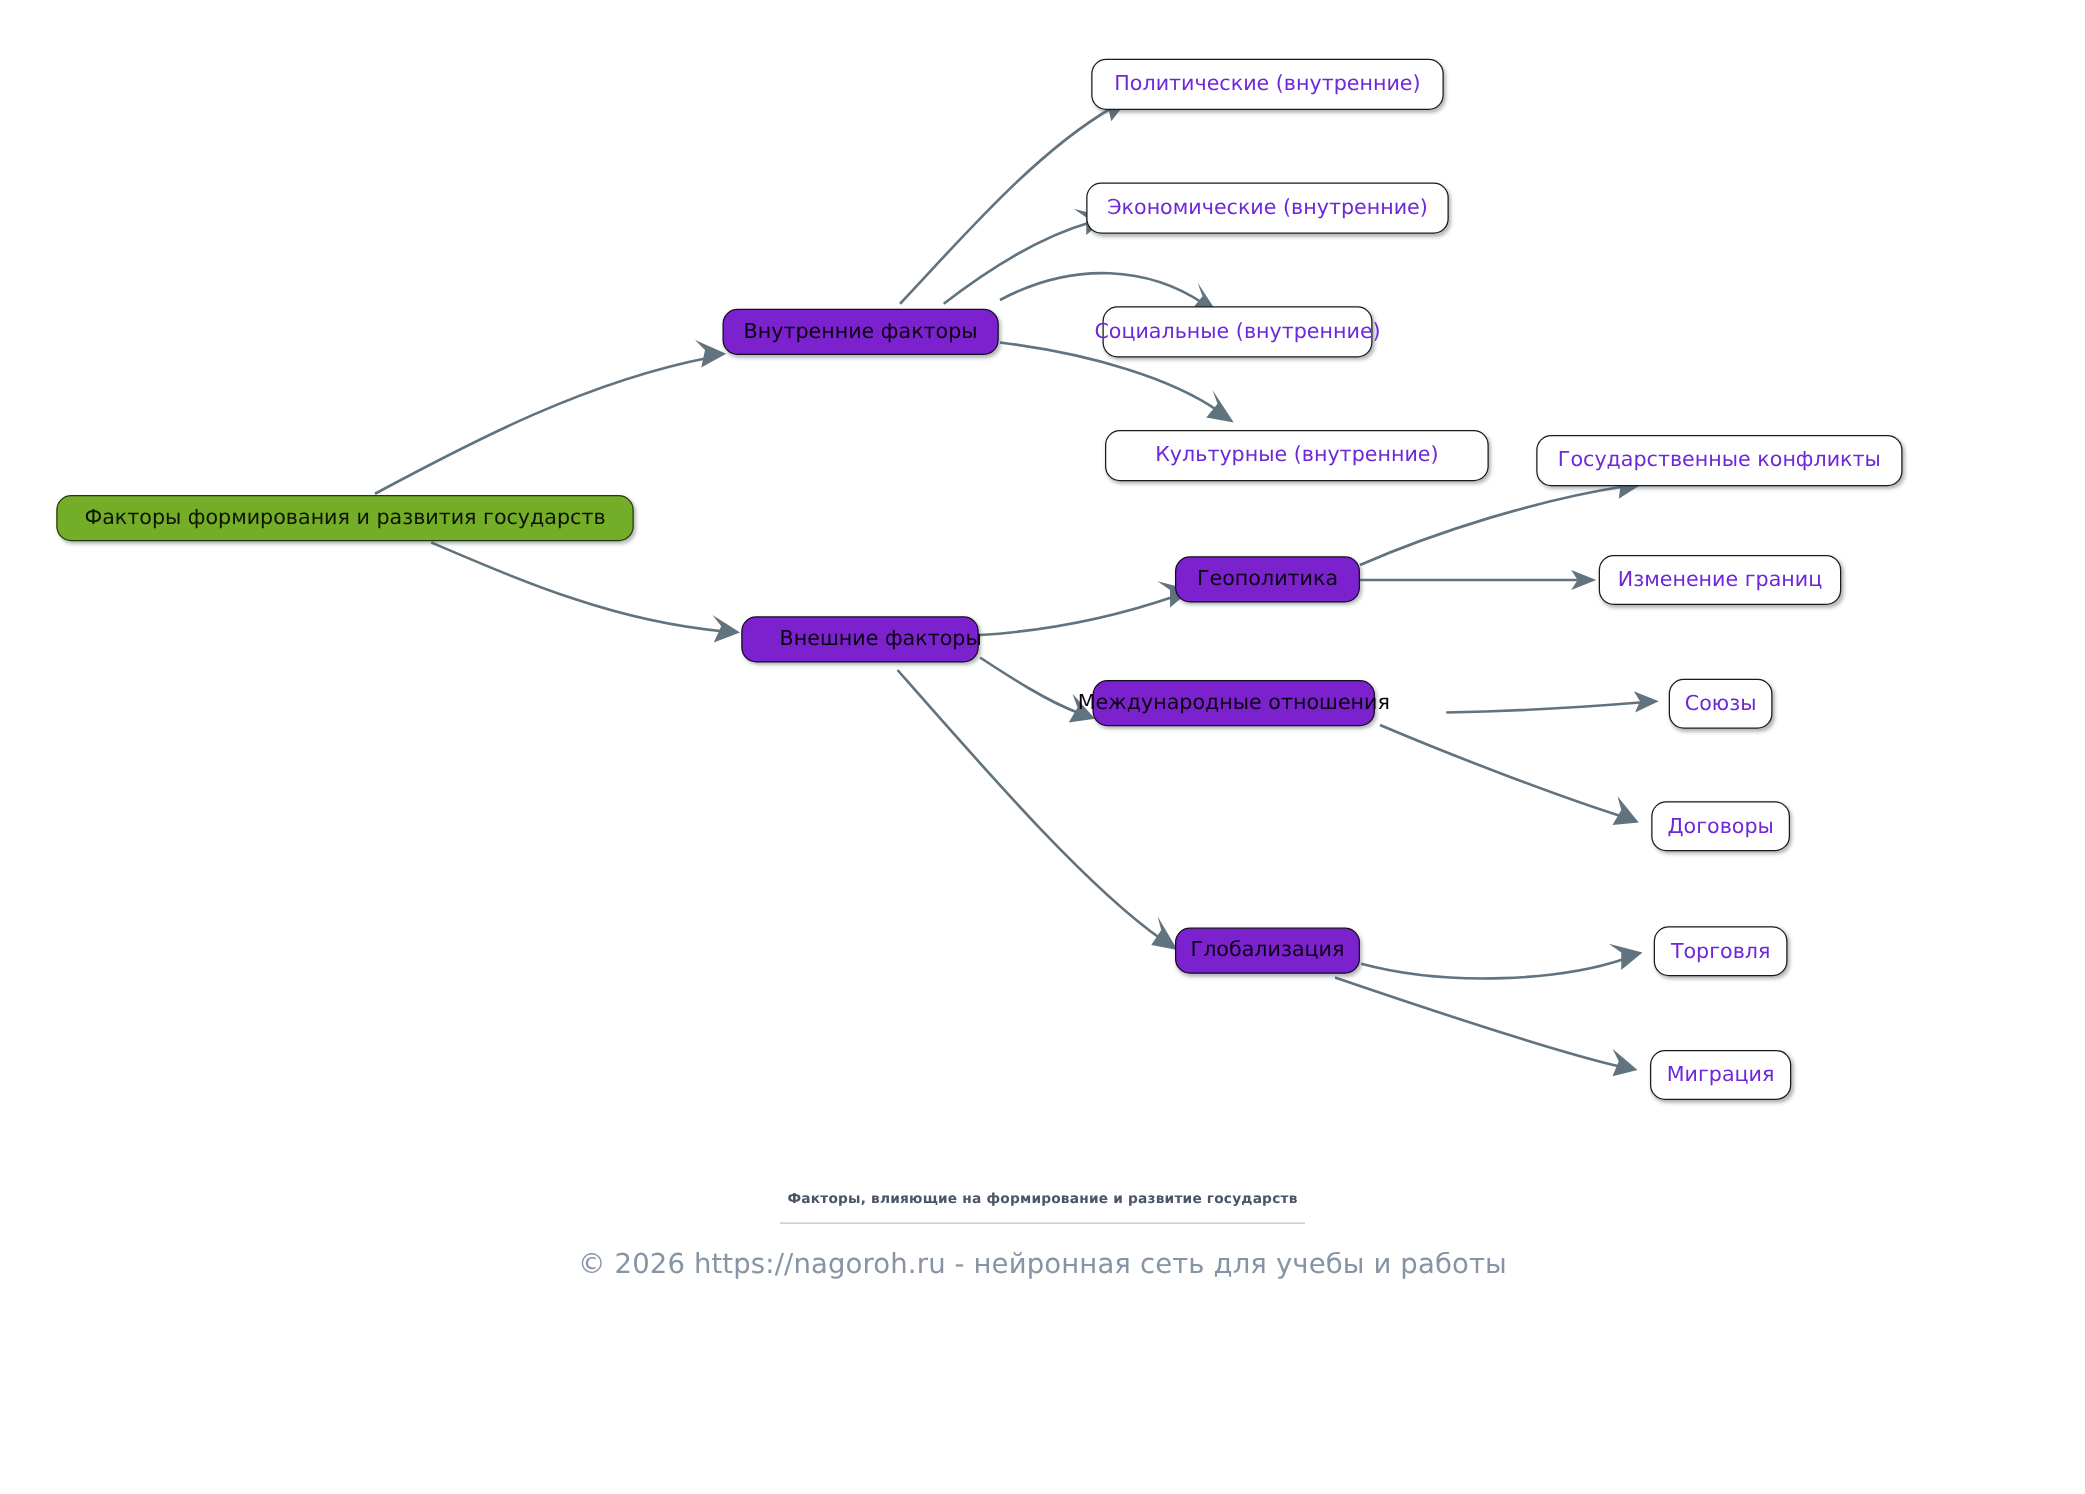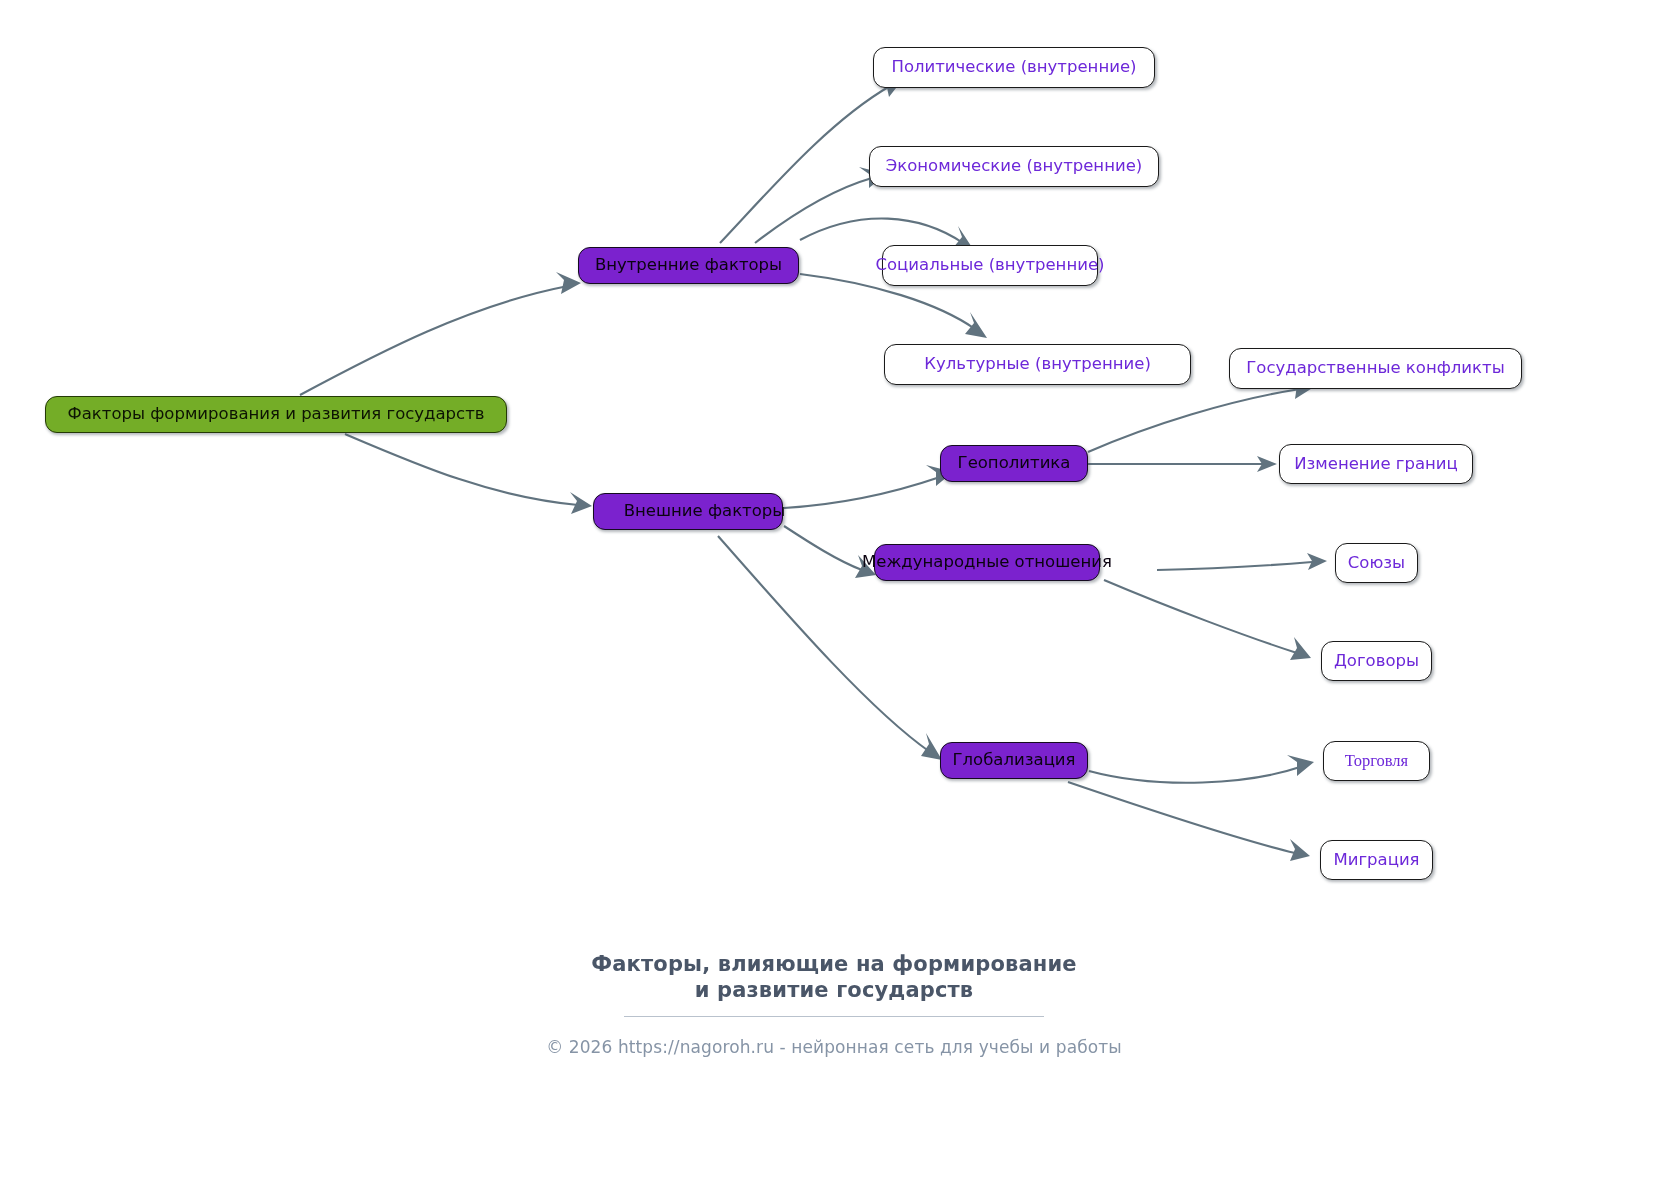--- a/index.html
+++ b/index.html
@@ -82,37 +82,37 @@
     position: absolute;
     left: 0;
     top: 952px;
     width: 1668px;
     text-align: center;
     z-index: 4;
   }
   #caption-title {
     font-family: "DejaVu Sans", "Liberation Sans", sans-serif;
     font-weight: bold;
-    font-size: 21px;
+    font-size: 11px;
     line-height: 1.23;
     color: #4a5668;
     width: 500px;
     margin: 0 auto;
     letter-spacing: 0.15px;
   }
   #caption-rule {
     width: 420px;
     height: 0;
     margin: 12px auto 0 auto;
     border-top: 1.4px solid #b9c2cd;
   }
   #caption-footer {
     margin-top: 20px;
     font-family: "DejaVu Sans", "Liberation Sans", sans-serif;
-    font-size: 17px;
+    font-size: 22px;
     color: #8694a6;
     letter-spacing: 0.1px;
   }
 </style>
 </head>
 <body>
 
 <div id="mindmap-root">
 
   <svg id="edges" viewBox="0 0 1668 1195" width="1668" height="1195" xmlns="http://www.w3.org/2000/svg">
@@ -214,21 +214,21 @@
   <div class="node branch" style="left:940px; top:742px; width:148px; height:37px;">Глобализация</div>
 
   <div class="node leaf" style="left:1229px; top:348px; width:293px; height:41px;">Государственные конфликты</div>
 
   <div class="node leaf" style="left:1279px; top:444px; width:194px; height:40px;">Изменение границ</div>
 
   <div class="node leaf" style="left:1335px; top:543px; width:83px; height:40px;">Союзы</div>
 
   <div class="node leaf" style="left:1321px; top:641px; width:111px; height:40px;">Договоры</div>
 
-  <div class="node leaf" style="left:1323px; top:741px; width:107px; height:40px;font-family:Liberation Serif, serif;">Торговля</div>
+  <div class="node leaf" style="left:1323px; top:741px; width:107px; height:40px;">Торговля</div>
 
   <div class="node leaf" style="left:1320px; top:840px; width:113px; height:40px;">Миграция</div>
 
   <div id="caption-block">
     <div id="caption-title">Факторы, влияющие на формирование и развитие государств</div>
     <div id="caption-rule"></div>
     <div id="caption-footer">© 2026 https://nagoroh.ru - нейронная сеть для учебы и работы</div>
   </div>
 
 </div>

